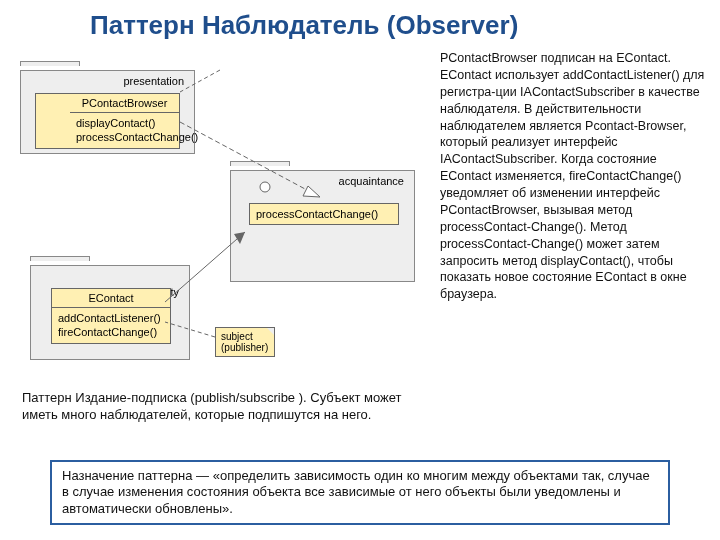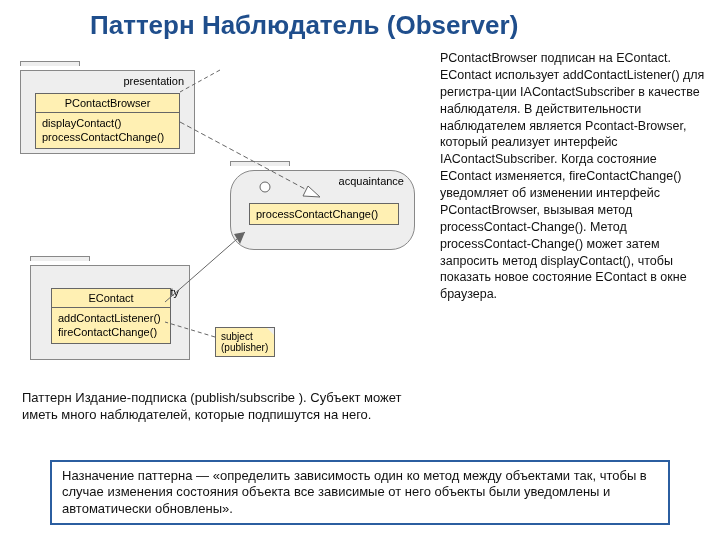--- a/index.html
+++ b/index.html
@@ -112,32 +112,32 @@
 <body>
 
 <div class="title">Паттерн Наблюдатель (Observer)</div>
 
 <div class="diagram">
 
   <div class="pkg" style="left:0; top:0;">
     <div class="pkg-tab" style="width:60px;"></div>
     <div class="pkg-body" style="width:175px; height:84px; position:relative;">
       <div style="position:absolute; top:4px; right:10px; font-size:11px;">presentation</div>
-      <div class="cls" style="left:14px; top:22px; width:145px;">
+      <div class="cls" style="left:14px; top:22px; width:145px;padding-left:34px;">
         <div class="cls-name">PContactBrowser</div>
         <div class="cls-ops" style="white-space:pre;">displayContact()
 processContactChange()</div>
       </div>
     </div>
   </div>
 
 
   <div class="pkg" style="left:210px; top:100px;">
     <div class="pkg-tab" style="width:60px;"></div>
-    <div class="pkg-body" style="width:185px; height:80px; position:relative;border-radius:24px;">
+    <div class="pkg-body" style="width:185px; height:112px; position:relative;">
       <div style="position:absolute; top:4px; right:10px; font-size:11px;">acquaintance</div>
       <div class="cls" style="left:18px; top:32px; width:150px;">
         <div class="cls-ops">processContactChange()</div>
       </div>
     </div>
   </div>
 
   <div class="pkg" style="left:10px; top:195px;">
     <div class="pkg-tab" style="width:60px;"></div>
     <div class="pkg-body" style="width:160px; height:95px; position:relative;">
@@ -169,13 +169,13 @@
 
     <line x1="195" y1="285" x2="145" y2="270" stroke="#666" stroke-width="1" stroke-dasharray="4,3"></line>
   </svg>
 
 </div>
 
 <div class="rtext">PContactBrowser подписан на EContact. EContact использует addContactListener() для регистра-ции IAContactSubscriber в качестве наблюдателя. В действительности наблюдателем является Pcontact-Browser, который реализует интерфейс IAContactSubscriber. Когда состояние EContact изменяется, fireContactChange() уведомляет об изменении интерфейс PContactBrowser, вызывая метод processContact-Change(). Метод processContact-Change() может затем запросить метод displayContact(), чтобы показать новое состояние EContact в окне браузера.</div>
 
 <div class="caption">Паттерн Издание-подписка (publish/subscribe ). Субъект может иметь много наблюдателей, которые подпишутся на него.</div>
 
-<div class="bottom-box">     Назначение паттерна — «определить зависимость один ко метод между объектами так, чтобы в случае изменения состояния объекта все зависимые от него объекты были уведомлены и автоматически обновлены».</div>
+<div class="bottom-box">     Назначение паттерна — «определить зависимость один ко многим между объектами так, случае в случае изменения состояния объекта все зависимые от него объекты были уведомлены и автоматически обновлены».</div>
 
 </body></html>

